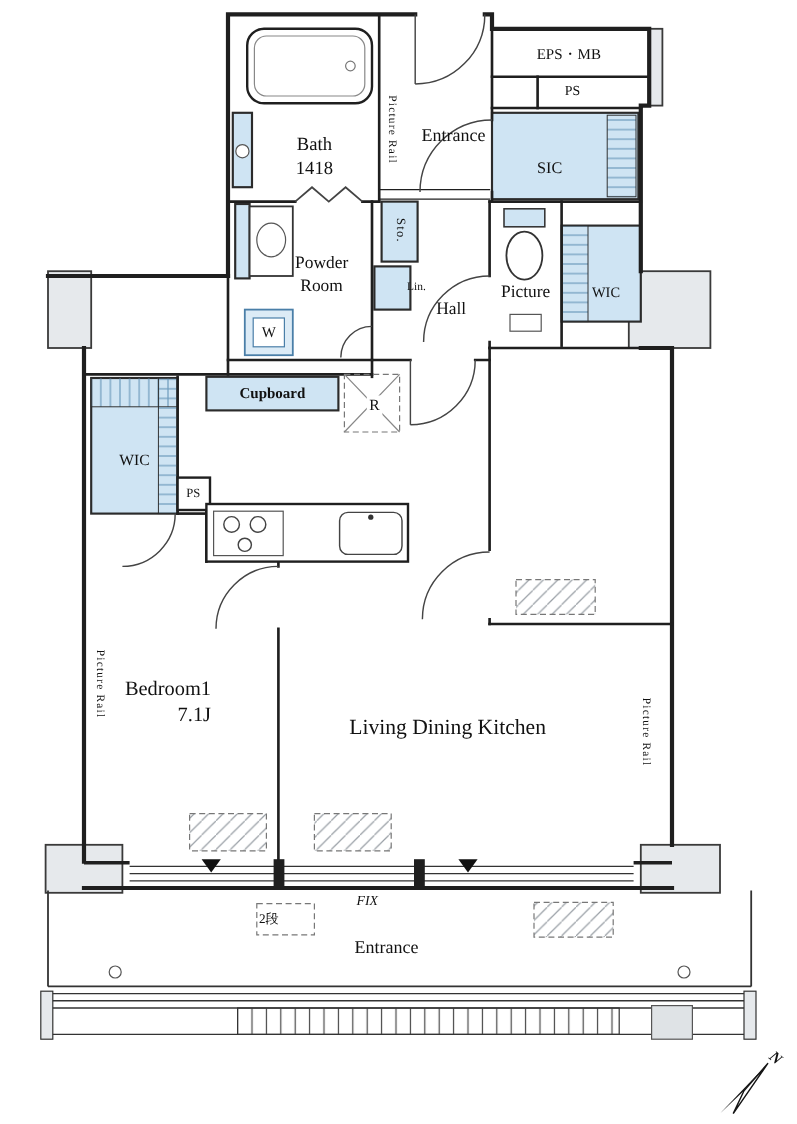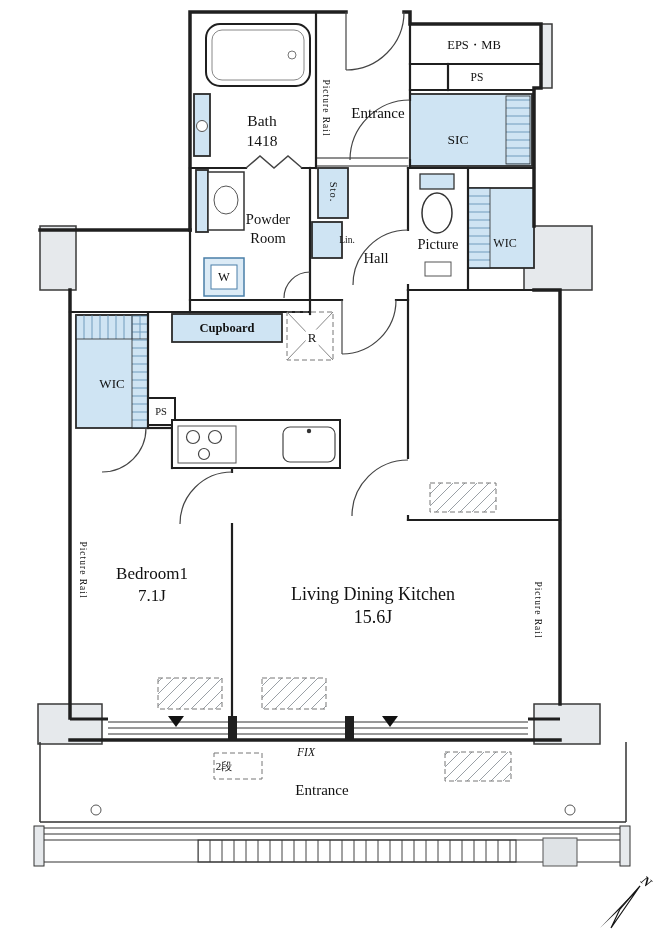--- a/index.html
+++ b/index.html
@@ -182,27 +182,26 @@
   <span>Room</span>
 </div>
 <div class="lbl" style="left:224px;top:277px;font-size:12.5px;">W</div>
 <div class="lbl" style="left:438px;top:244px;font-size:14.5px;">Picture</div>
 <div class="lbl" style="left:376px;top:258px;font-size:14.5px;text-align:right;">Hall</div>
 <div class="lbl" style="left:505px;top:244px;font-size:12px;">WIC</div>
 <div class="lbl" style="left:112px;top:384px;font-size:13px;">WIC</div>
 <div class="lbl" style="left:227px;top:328px;font-size:12.5px;font-weight:bold;">Cupboard</div>
 <div class="lbl r-lbl" style="left:312px;top:338px;font-size:13px;">R</div>
 <div class="lbl" style="left:161px;top:412px;font-size:10.5px;">PS</div>
-<div class="lbl" style="left:152px;top:585px;font-size:17px;">
+<div class="lbl" style="left:140px;top:585px;font-size:17px;text-align:right;">
   <span>Bedroom1</span>
   <span>7.1J</span>
 </div>
 <div class="lbl" style="left:373px;top:606px;font-size:18px;">
   <span>Living Dining Kitchen</span>
-  <span>15.6J</span>
 </div>
 <div class="lbl vert" style="left:83px;top:570px;font-size:9.5px;">Picture Rail</div>
 <div class="lbl vert" style="left:538px;top:610px;font-size:9.5px;">Picture Rail</div>
 <div class="lbl" style="left:306px;top:752px;font-size:11.5px;font-style:italic;">FIX</div>
 <div class="lbl" style="left:224px;top:766px;font-size:11px;">2段</div>
 <div class="lbl" style="left:322px;top:791px;font-size:15px;">Entrance</div>
 <div class="lbl n-lbl" style="left:646px;top:882px;font-size:13px;">N</div>
 
 </div>
 

